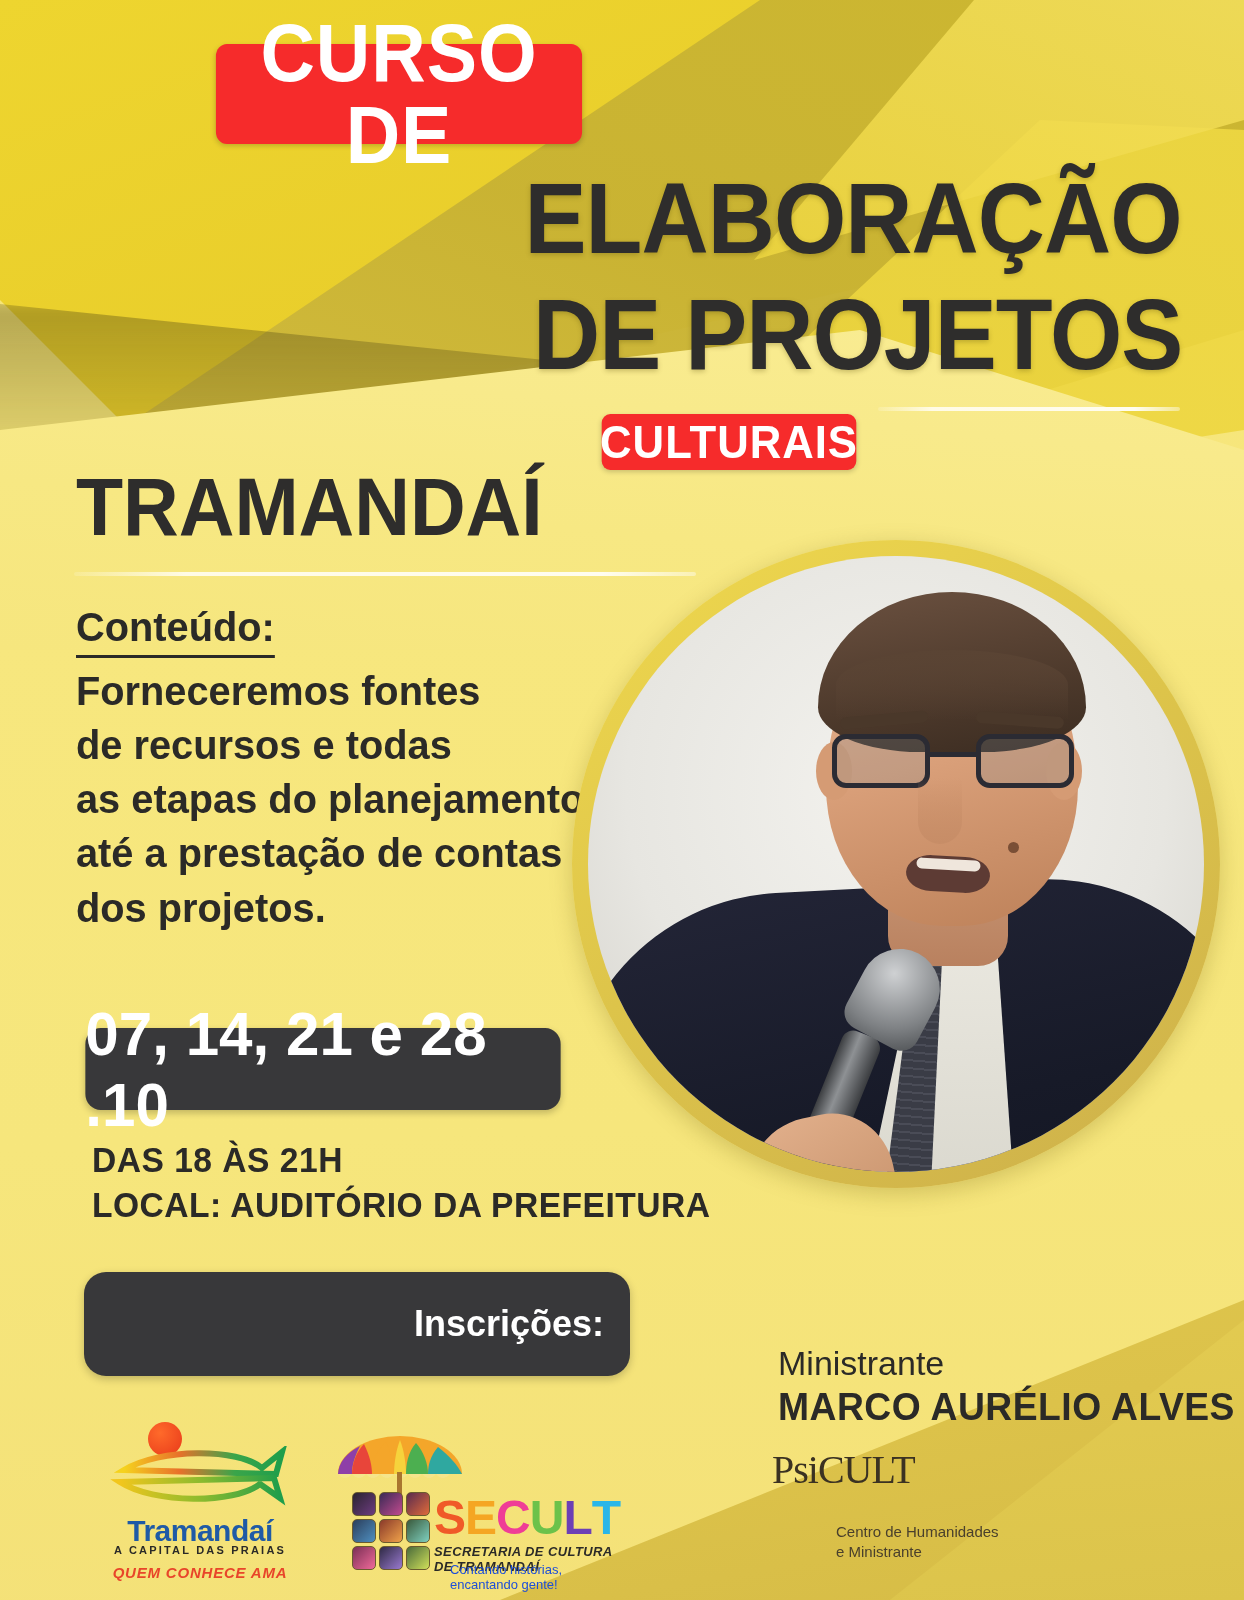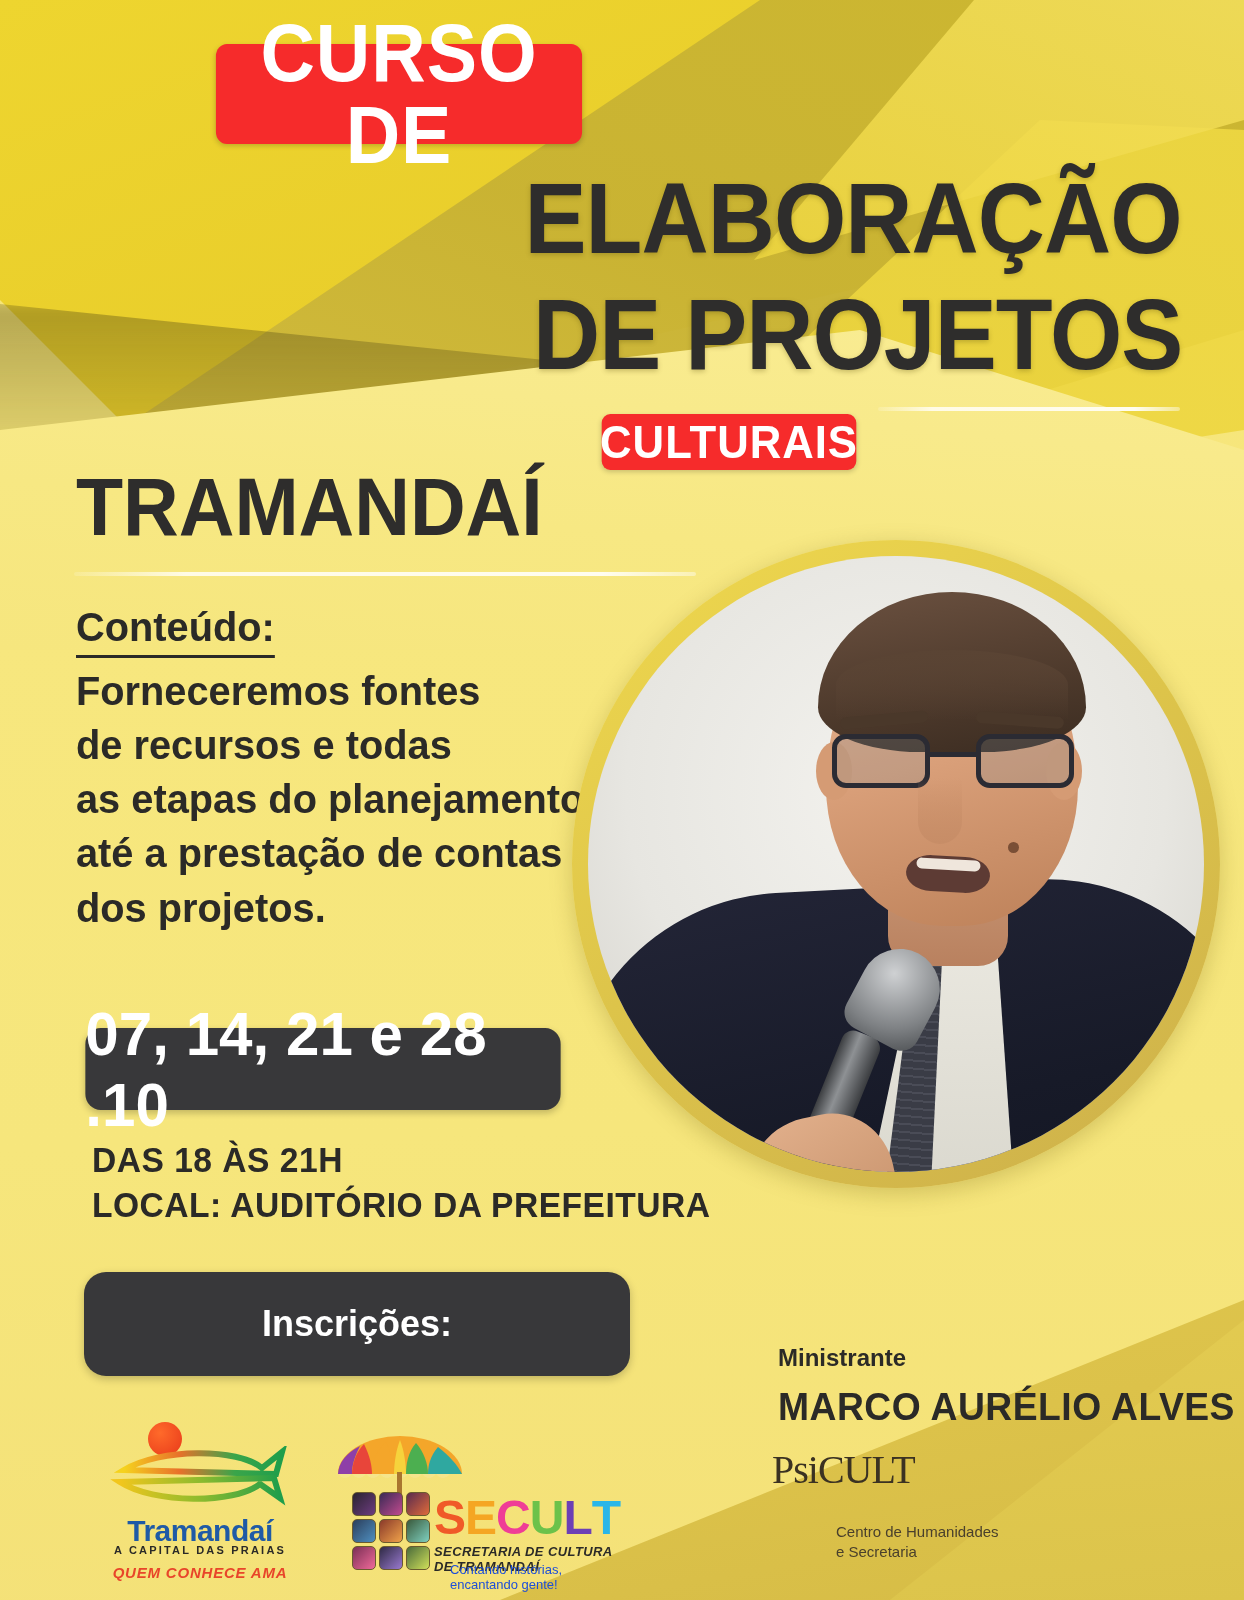--- a/index.html
+++ b/index.html
@@ -151,21 +151,21 @@
   }
   #pill-dates{
     left:78px; top:1028px; width:490px; height:82px;
     justify-content:center;
     font-size:62px; font-weight:700; letter-spacing:0px;
     transform:scaleX(.97);
     border-radius:16px;
   }
   #pill-inscricoes{
     left:84px; top:1272px; width:546px; height:104px;
-    flex-direction:column; align-items:center; justify-content:center;
+    flex-direction:column; align-items:flex-end; justify-content:center;
     padding:8px 26px;
     font-size:36px; font-weight:600; line-height:1.2;
     border-radius:22px;
   }
 
   .sched{
     position:absolute; left:92px;
     font-size:35px; font-weight:700; color:#2b2a27;
     letter-spacing:.5px;
     transform:scaleX(.96); transform-origin:left center;
@@ -316,21 +316,21 @@
   .m-lapel{
     position:absolute; left:380px; top:352px;
     width:130px; height:280px;
     background:linear-gradient(170deg,#2a2c3e,#1417245);
     clip-path:polygon(0 0,100% 28%,62% 100%,0 72%);
   }
 
   
   #ministrante-label{
     position:absolute; left:778px; top:1344px;
-    font-size:24px; font-weight:700; color:#2b2a27;
+    font-size:34px; font-weight:400; color:#2b2a27;
   }
   #ministrante-name{
     position:absolute; left:778px; top:1386px;
     font-size:38px; font-weight:700; color:#2b2a27;
     letter-spacing:.5px; transform:scaleX(.98); transform-origin:left center;
     white-space:nowrap;
   }
 
   
   .logo{ position:absolute; }
@@ -526,17 +526,17 @@
       <span style="color:#f05a28">S</span><span style="color:#f5a623">E</span><span style="color:#ef3e96">C</span><span style="color:#6cc24a">U</span><span style="color:#6c3fb5">L</span><span style="color:#29b6e8">T</span>
     </div>
     <div class="sc-sub1">SECRETARIA DE CULTURA DE TRAMANDAÍ</div>
     <div class="sc-sub2">Contando histórias, encantando gente!</div>
   </div>
 
   <div class="logo" id="logo-psicult">
     <div class="ps-word">PsiCULT</div>
     <div class="ps-sub">
       <div>Centro de Humanidades</div>
-      <div>e Secretaria</div>
+      <div>e Ministrante</div>
     </div>
   </div>
 
 </div>
 
 </body></html>

